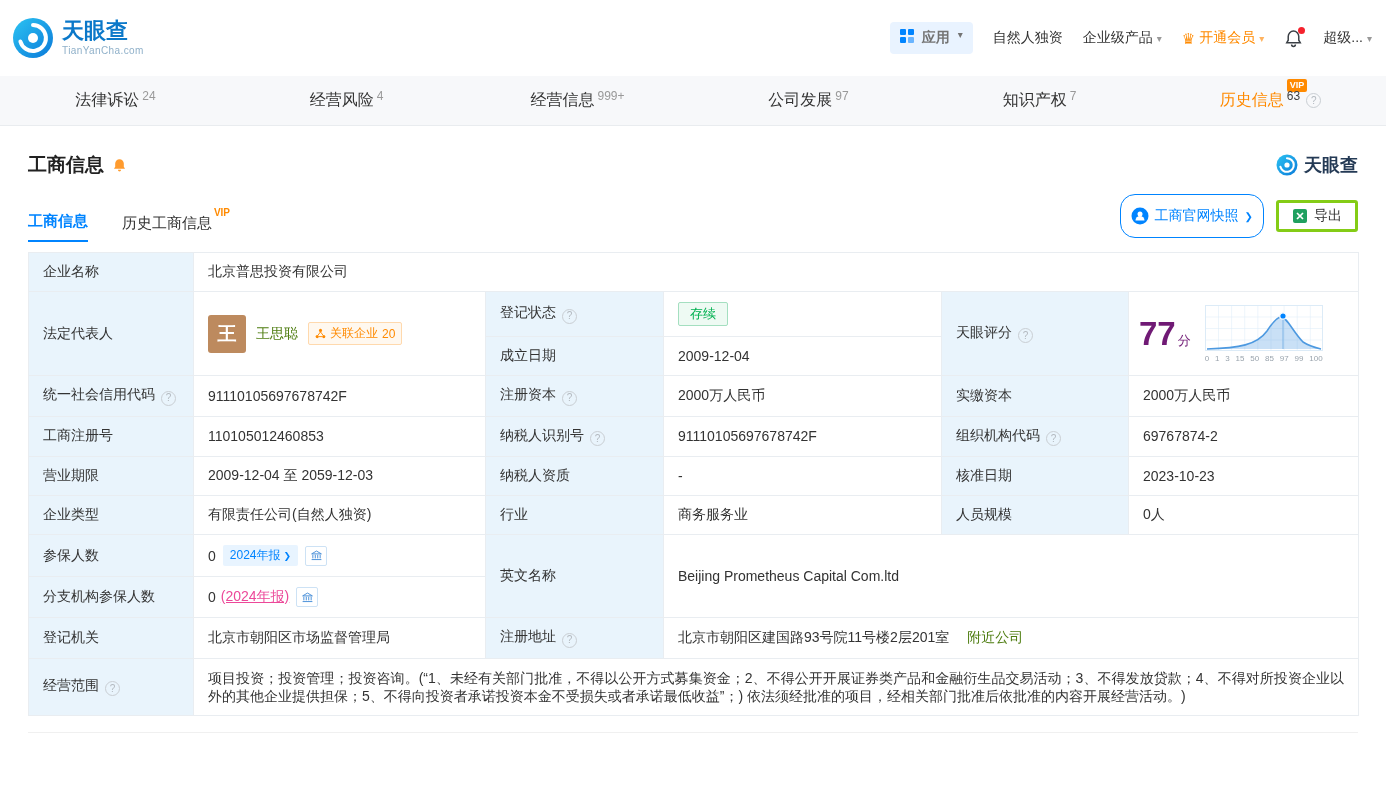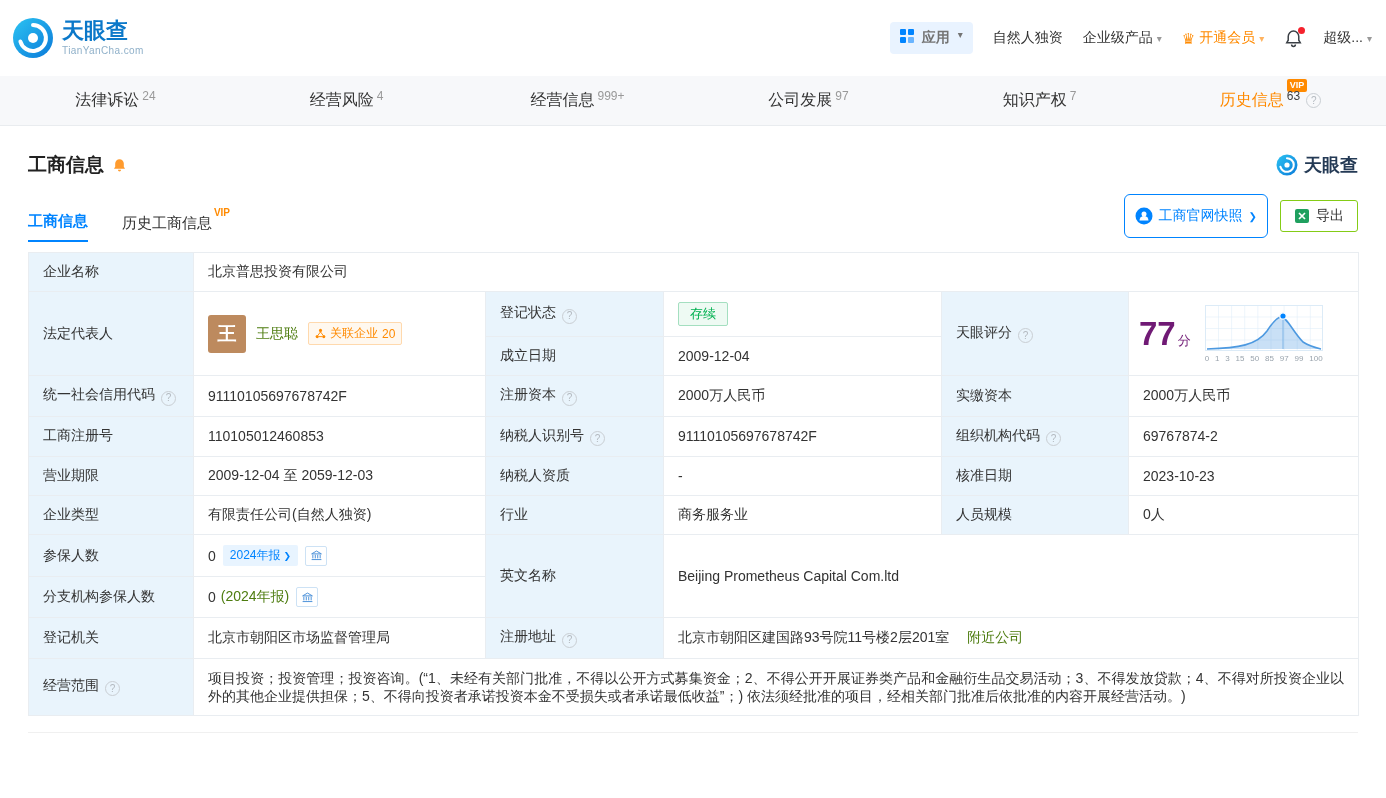--- a/index.html
+++ b/index.html
@@ -54,24 +54,24 @@
   .section-title { font-size:19px; font-weight:700; color:#222; margin:0; }
   .sub-bell { margin-left:8px; cursor:pointer; display:flex; }
   .brand { margin-left:auto; display:flex; align-items:center; gap:6px; }
   .brand-text { font-size:18px; font-weight:700; color:#243a55; }
   .subtab-row { display:flex; align-items:flex-end; margin-top:16px; }
   .subtabs { display:flex; gap:34px; align-items:flex-end; }
   .subtab { font-size:15px; color:#333; cursor:pointer; padding-bottom:9px; position:relative; }
   .subtab.active { color:#0084ff; font-weight:700; border-bottom:2px solid #0084ff; }
   .vip-sup { color:#ff8a00; font-size:10px; font-weight:700; position:absolute; top:-7px; right:-18px; }
   .actions { margin-left:auto; display:flex; gap:12px; align-items:center; padding-bottom:4px; }
-  .snap-btn { display:flex; align-items:center; gap:6px; height:44px; padding:0 10px; border:1px solid #0084ff; border-radius:6px;
+  .snap-btn { display:flex; align-items:center; gap:6px; height:44px; padding:0 10px; border:1px solid #0084ff; border-radius:15px;
     background:#fff; color:#0084ff; font-size:14px; cursor:pointer; font-family:inherit; }
   .snap-caret { font-size:10px; }
-  .export-btn { display:flex; align-items:center; gap:6px; height:32px; padding:0 13px; border:1px solid #84cc16; border-radius:3px;
+  .export-btn { display:flex; align-items:center; gap:6px; height:32px; padding:0 13px; border:3px solid #84cc16; border-radius:3px;
     background:#fff; color:#333; font-size:14px; cursor:pointer; font-family:inherit; }
   
   .info-table { width:100%; border-collapse:collapse; table-layout:fixed; margin-top:10px; font-size:14px; }
   .info-table td { border:1px solid #e9edf1; padding:10px 14px; vertical-align:middle; color:#333; word-break:break-word; }
   td.lbl { background:#e9f4fc; }
   .help { display:inline-flex; width:15px; height:15px; border-radius:50%; border:1px solid #c9ced3; color:#b3b9bf; font-size:10px;
     align-items:center; justify-content:center; margin-left:6px; vertical-align:-2px; cursor:pointer; line-height:1; }
   .blue-link { color:#4d7c0f; text-decoration:none; cursor:pointer; }
   .rep-wrap { display:flex; align-items:center; gap:10px; }
   .avatar { width:38px; height:38px; background:#bd8a5e; color:#fff; font-size:19px; font-weight:700;
@@ -82,21 +82,21 @@
   .score-cell { padding:4px 10px !important; }
   .score-wrap { display:flex; align-items:center; gap:14px; }
   .score-num { color:#701a75; font-weight:700; font-size:33px; display:flex; align-items:baseline; line-height:1; }
   .score-unit { font-size:13px; font-weight:400; margin-left:2px; }
   .chart { width:118px; flex:none; }
   .axis { display:flex; justify-content:space-between; font-size:8px; color:#9aa4ad; line-height:1; margin-top:1px; }
   .val-flex { display:flex; align-items:center; gap:7px; }
   .report-badge { display:inline-flex; align-items:center; gap:3px; background:#e8f4ff; color:#0084ff; font-size:12px; padding:2px 7px; border-radius:2px; cursor:pointer; }
   .rb-caret { font-size:9px; }
   .bank-box { display:inline-flex; width:22px; height:20px; border:1px solid #cde2f5; border-radius:2px; align-items:center; justify-content:center; cursor:pointer; background:#fff; }
-  .gray-suffix { color:#4d7c0f; margin-left:-2px; }
+  .gray-suffix { color:#ec4899; margin-left:-2px;text-decoration:underline; }
   .addr-link { margin-left:14px; white-space:nowrap; }
   .scope-val { line-height:18px; text-align:justify; }
   .bottom-divider { margin-top:16px; border-top:1px solid #f0f0f0; height:0; }
 </style>
 </head>
 <body>
 
 <header class="topbar">
   <div class="logo">
     <svg width="42" height="42" viewBox="0 0 42 42">

